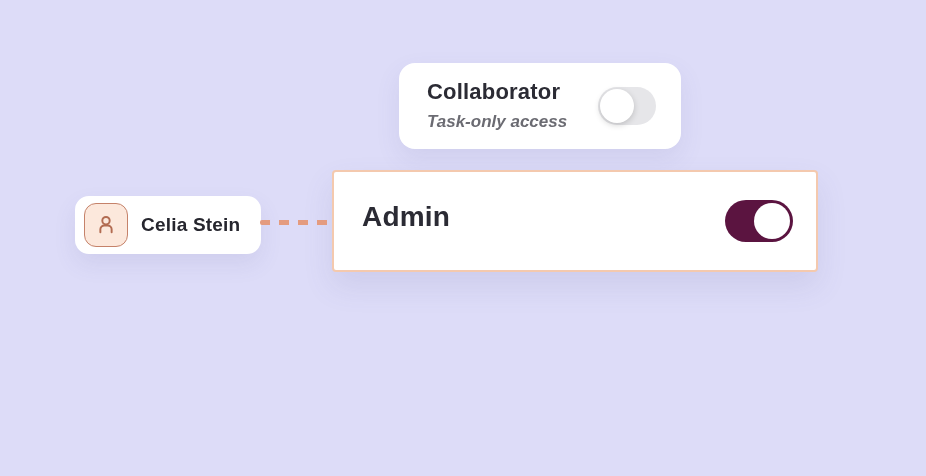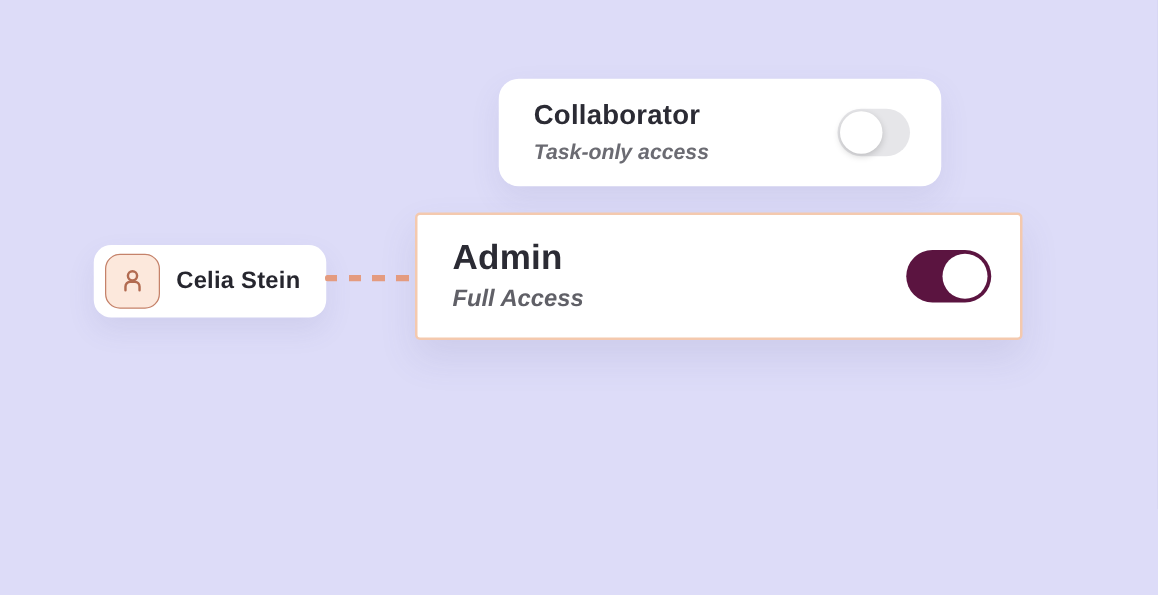--- a/index.html
+++ b/index.html
@@ -17,21 +17,21 @@
     position:absolute;
     background:#ffffff;
     display:flex;
     align-items:center;
     justify-content:space-between;
     box-sizing:border-box;
     box-shadow:0 10px 24px rgba(90,90,150,0.10);
   }
   .role-card{padding:0 25px 0 28px;}
   .card.small{
-    width:354px;height:86px;border-radius:16px;
+    width:282px;height:86px;border-radius:16px;
   }
   .card.highlight{
     left:332px;top:170px;width:486px;height:102px;
     border-radius:4px;
     border:2px solid #f4c9ae;
     padding:0 23px 0 28px;
     box-shadow:0 14px 30px rgba(90,90,150,0.12);
   }
   .card.collaborator{left:399px;top:63px;}
   .card.editor{left:398px;top:296px;}
@@ -116,21 +116,20 @@
       <div class="role-subtitle">Task-only access</div>
     </div>
     <div class="toggle off">
       <div class="knob"></div>
     </div>
   </div>
 
   <div class="card highlight role-card admin">
     <div class="role-text">
       <div class="role-title">Admin</div>
-      <div class="role-subtitle">Full Access</div>
     </div>
     <div class="toggle on">
       <div class="knob"></div>
     </div>
   </div>
 
 
   <div class="card user-card">
     <div class="avatar-box">
       <svg width="26" height="26" viewBox="0 0 24 24" fill="none">

